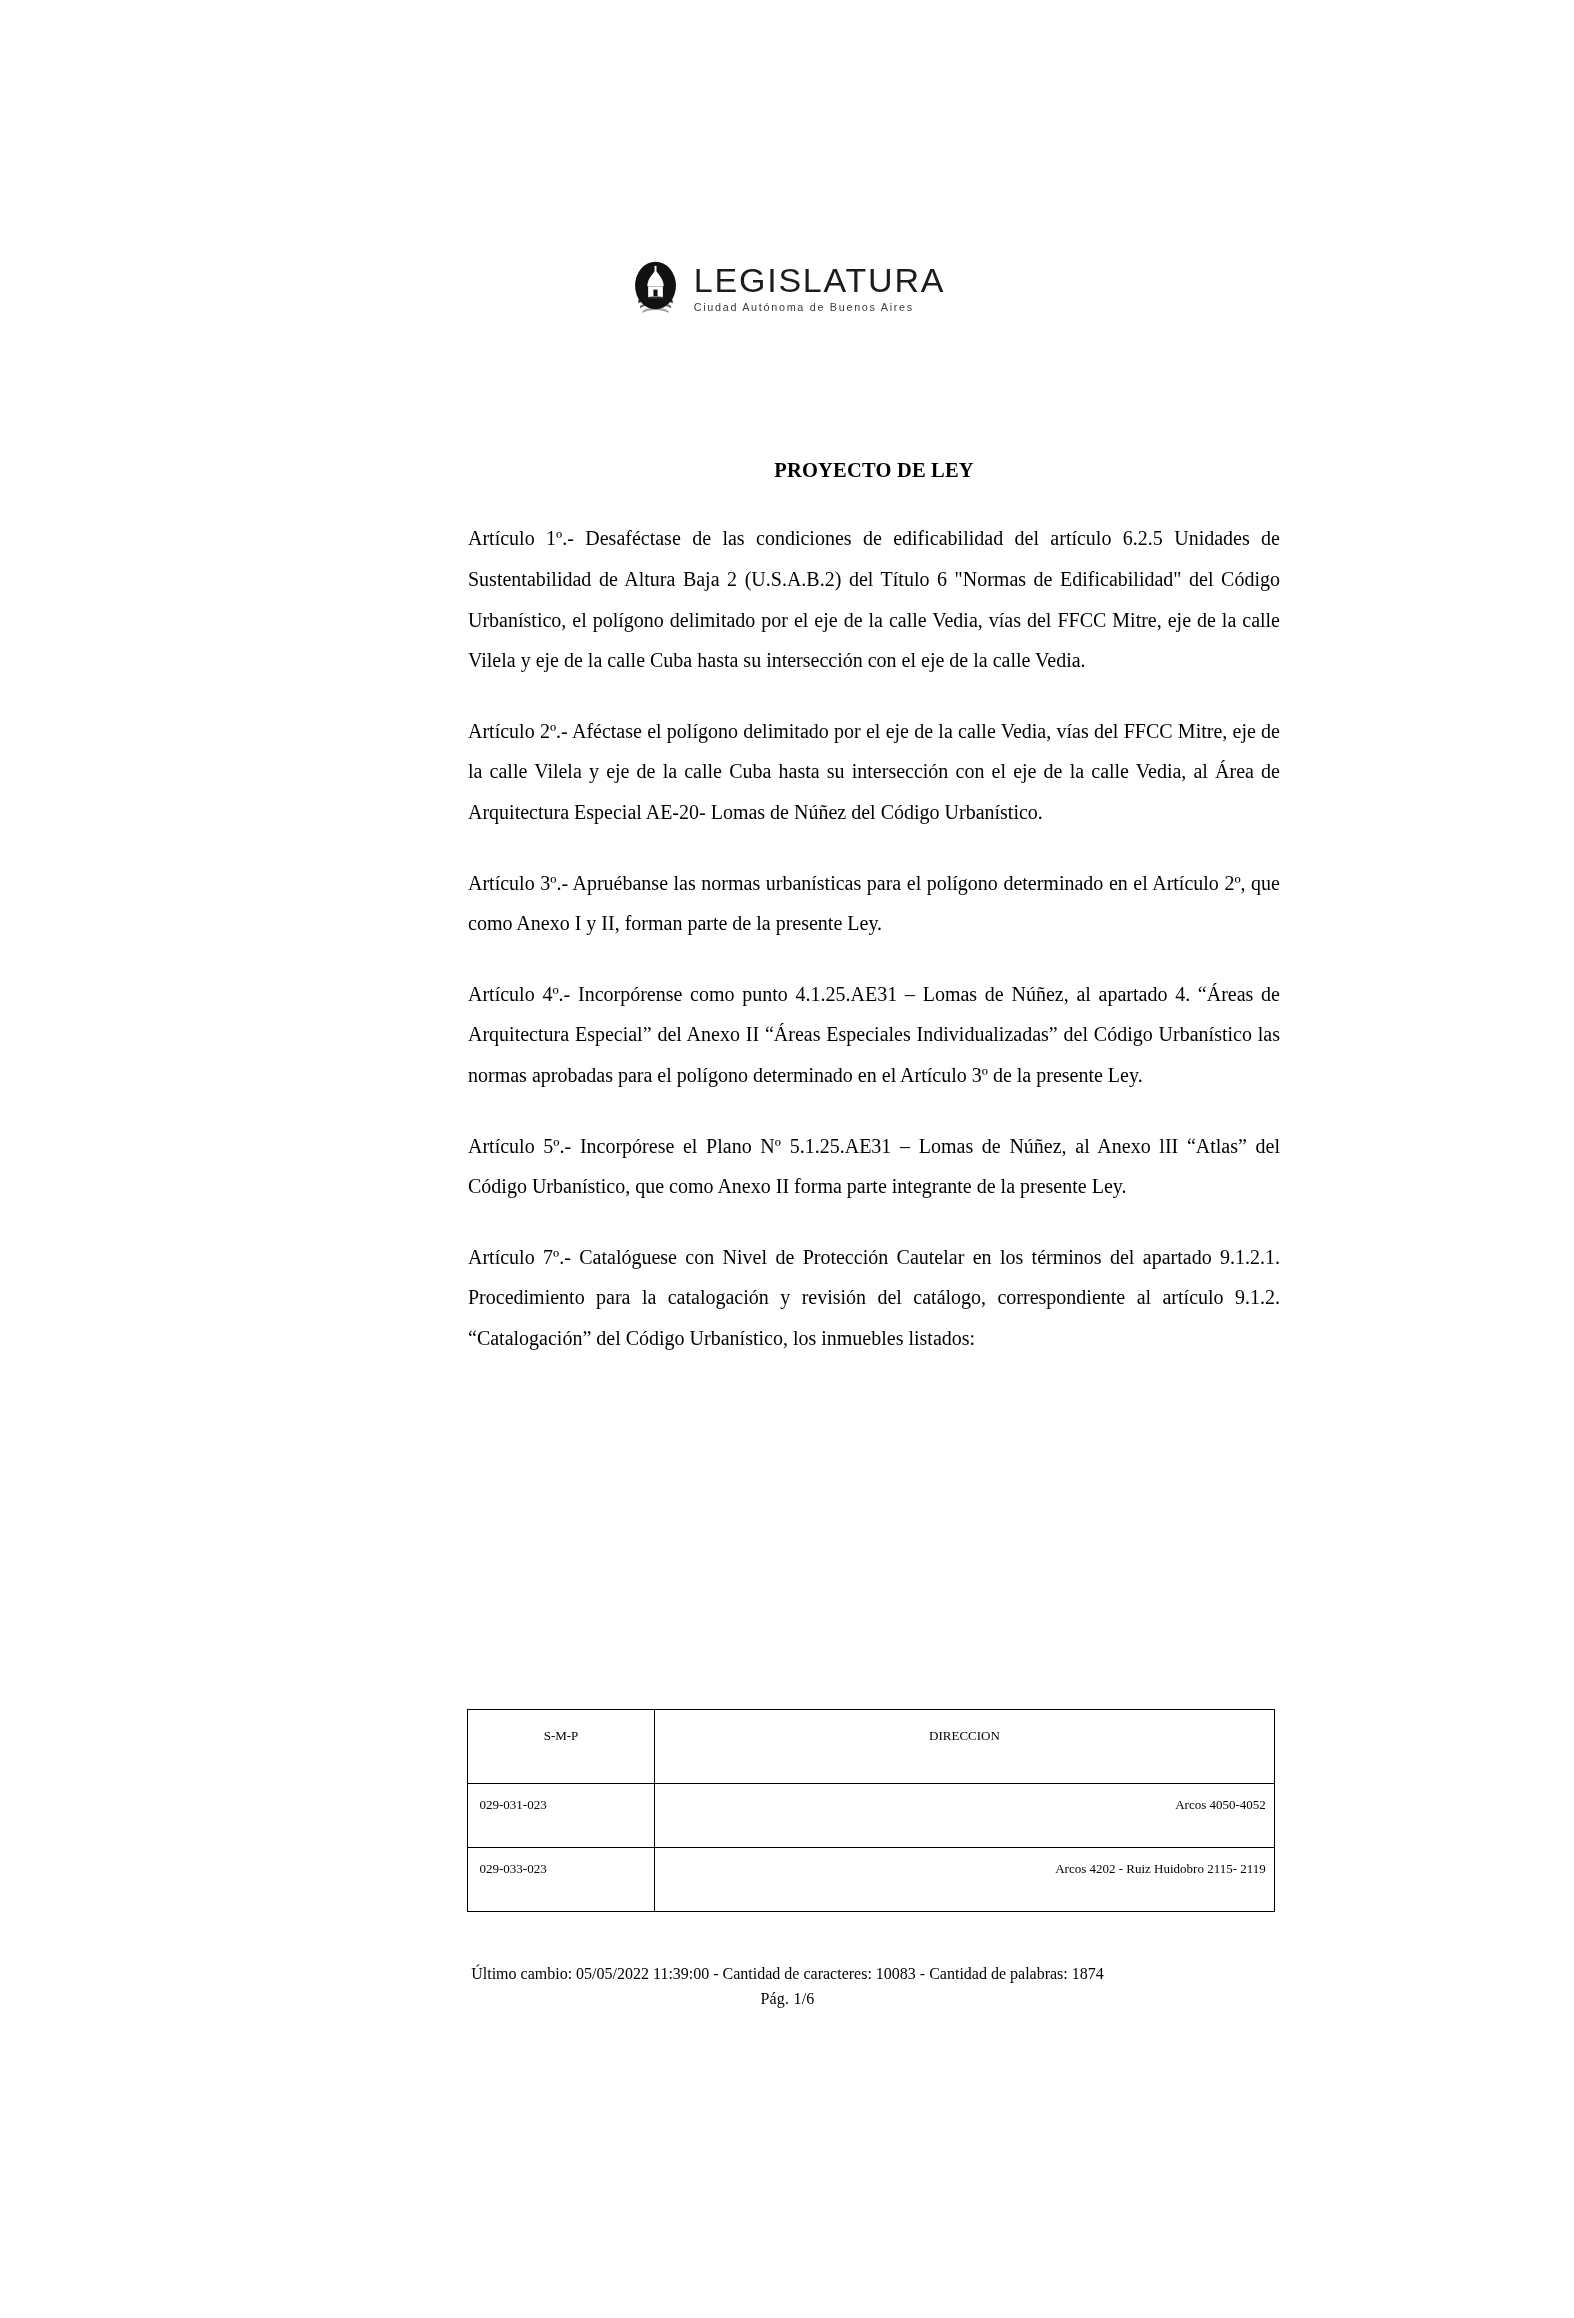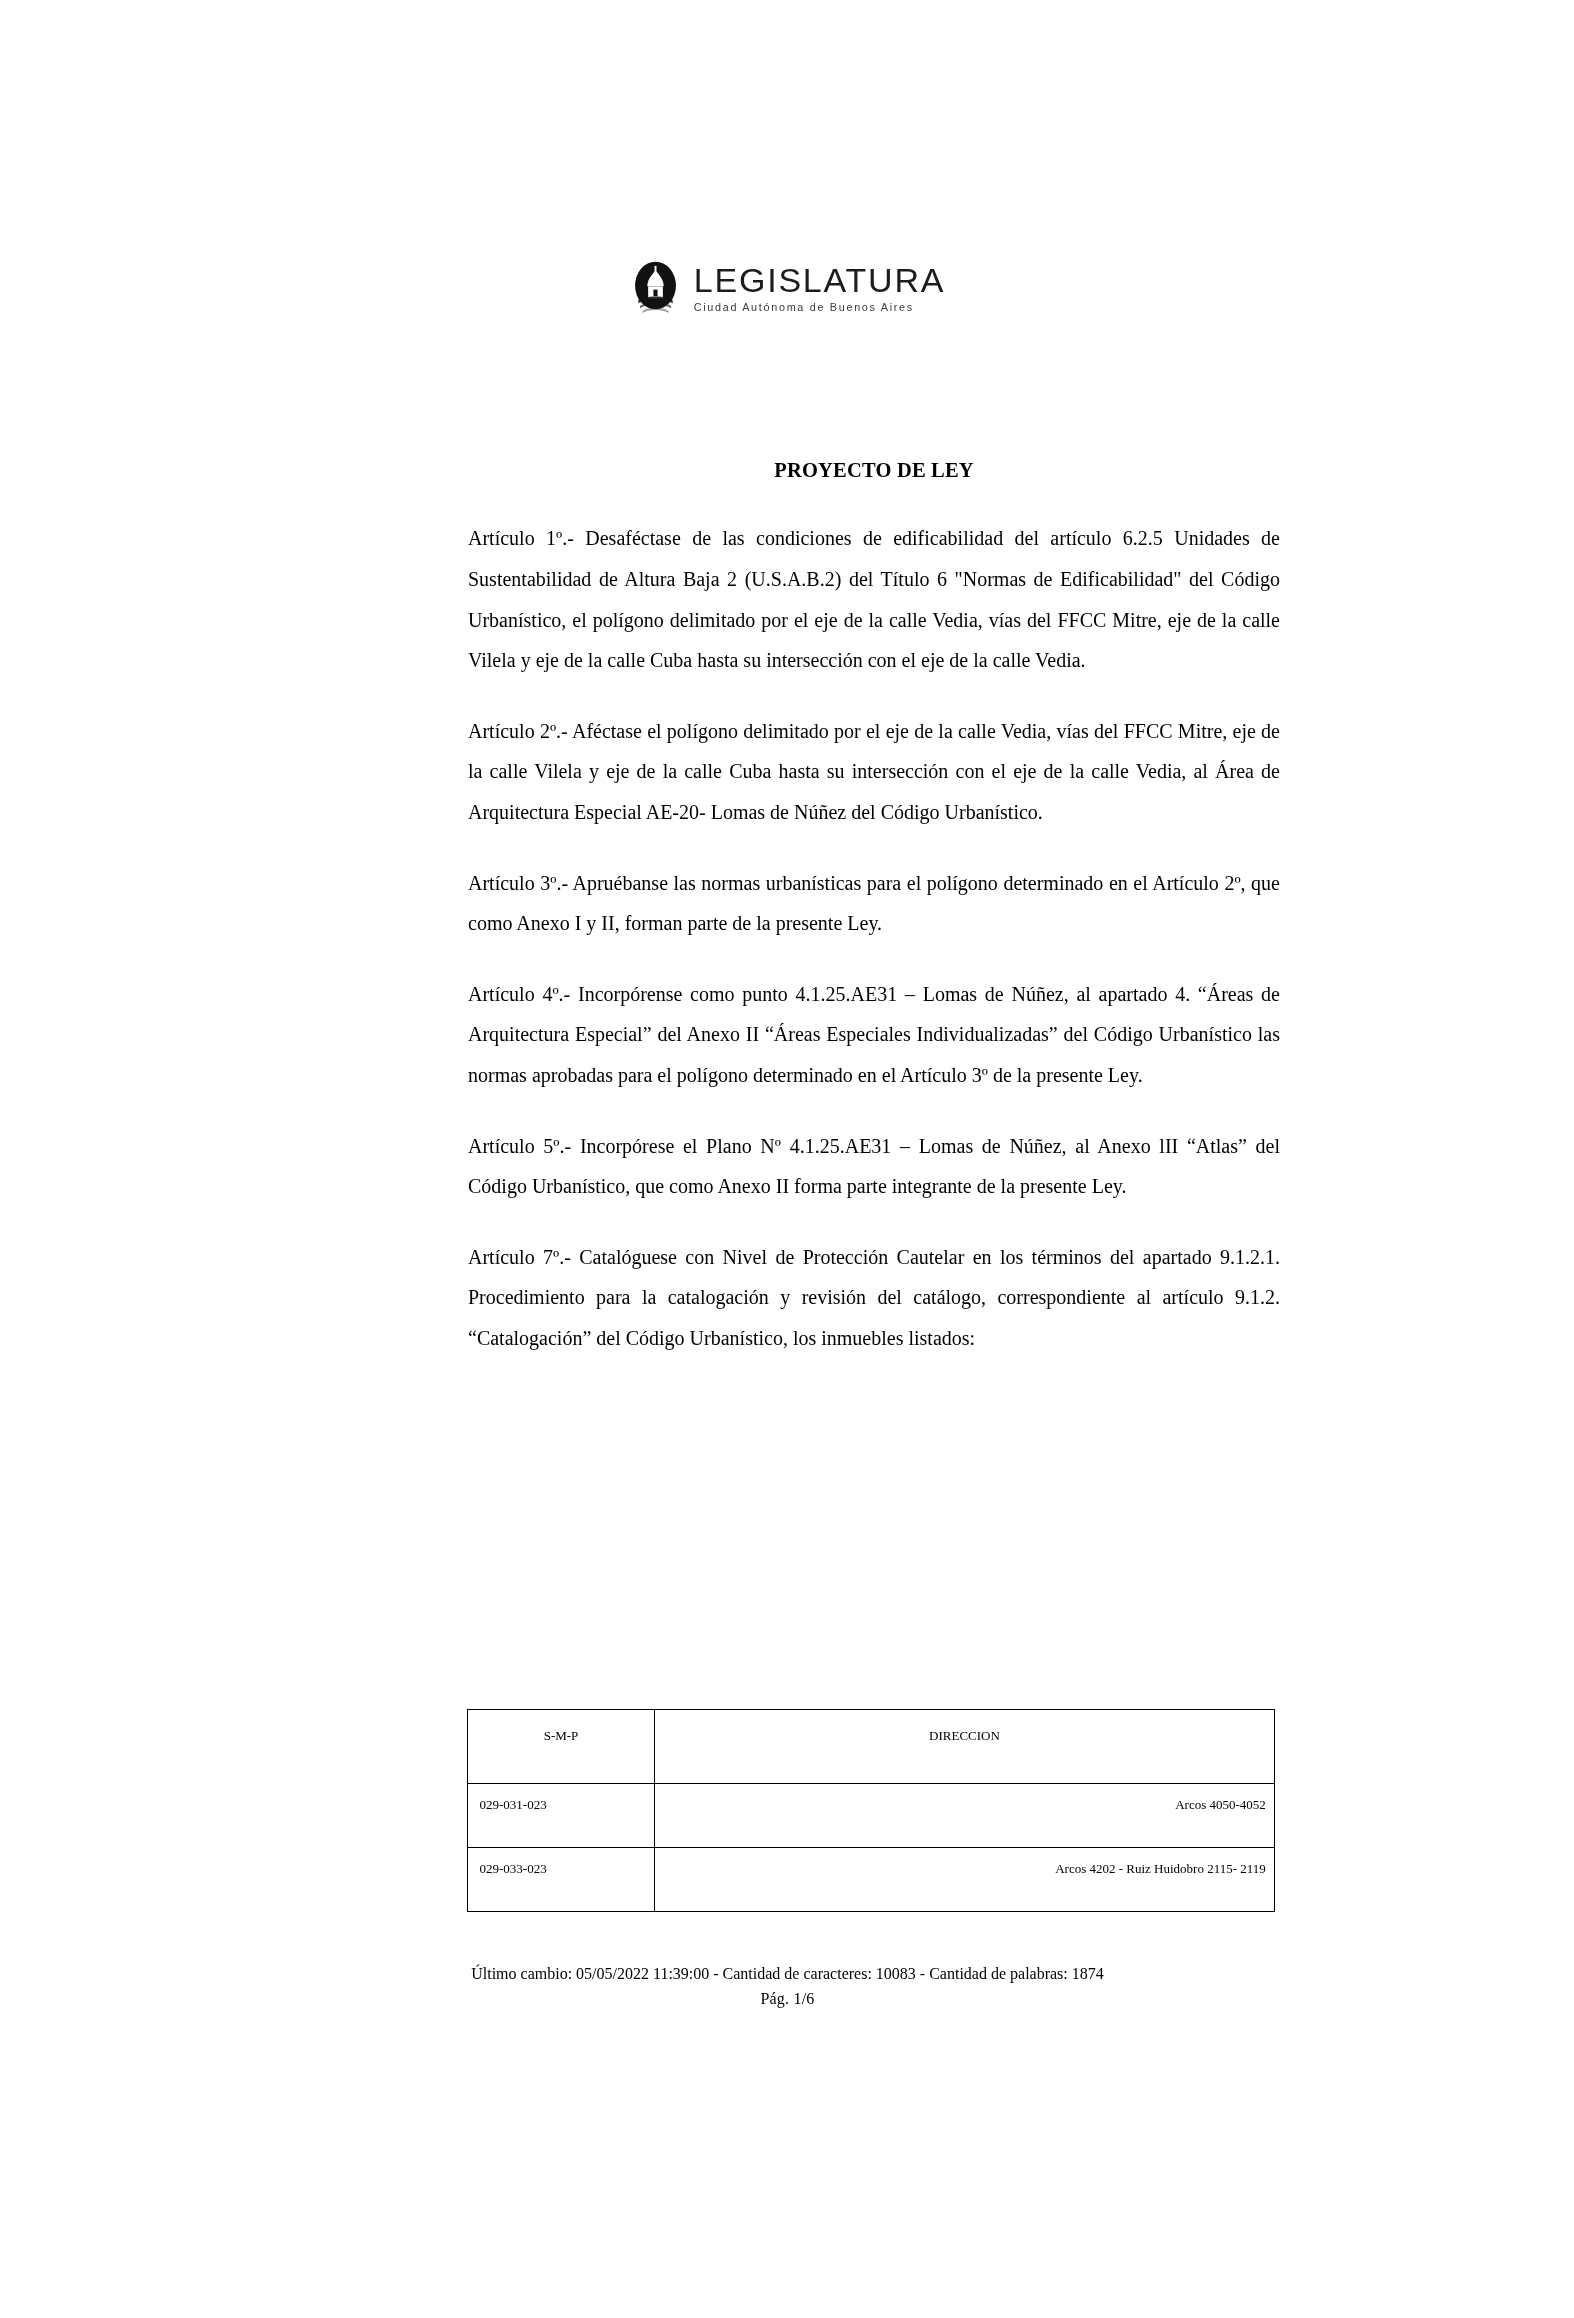--- a/index.html
+++ b/index.html
@@ -163,21 +163,21 @@
   </div>
 
   <div class="content">
 
     <h1 class="doc-title">PROYECTO DE LEY</h1>
 
     <p class="para">Artículo 1º.- Desaféctase de las condiciones de edificabilidad del artículo 6.2.5 Unidades de Sustentabilidad de Altura Baja 2 (U.S.A.B.2) del Título 6 "Normas de Edificabilidad" del Código Urbanístico, el polígono delimitado por el eje de la calle Vedia, vías del FFCC Mitre, eje de la calle Vilela y eje de la calle Cuba hasta su intersección con el eje de la calle Vedia.</p>
     <p class="para">Artículo 2º.- Aféctase el polígono delimitado por el eje de la calle Vedia, vías del FFCC Mitre, eje de la calle Vilela y eje de la calle Cuba hasta su intersección con el eje de la calle Vedia, al Área de Arquitectura Especial AE-20- Lomas de Núñez del Código Urbanístico.</p>
     <p class="para">Artículo 3º.- Apruébanse las normas urbanísticas para el polígono determinado en el Artículo 2º, que como Anexo I y II, forman parte de la presente Ley.</p>
     <p class="para">Artículo 4º.- Incorpórense como punto 4.1.25.AE31 – Lomas de Núñez, al apartado 4. “Áreas de Arquitectura Especial” del Anexo II “Áreas Especiales Individualizadas” del Código Urbanístico las normas aprobadas para el polígono determinado en el Artículo 3º de la presente Ley.</p>
-    <p class="para">Artículo 5º.- Incorpórese el Plano Nº 4.1.25.AE31 – Lomas de Núñez, al Anexo lII “Atlas” del Código Urbanístico, que como Anexo II forma parte integrante de la presente Ley.</p>
+    <p class="para">Artículo 5º.- Incorpórese el Plano Nº 5.1.25.AE31 – Lomas de Núñez, al Anexo lII “Atlas” del Código Urbanístico, que como Anexo II forma parte integrante de la presente Ley.</p>
     <p class="para">Artículo 7º.- Catalóguese con Nivel de Protección Cautelar en los términos del apartado 9.1.2.1. Procedimiento para la catalogación y revisión del catálogo, correspondiente al artículo 9.1.2. “Catalogación” del Código Urbanístico, los inmuebles listados:</p>
 
   </div>
 
   <div class="table-wrap">
     <table class="listado">
       <colgroup>
         <col class="c1">
         <col class="c2">
       </colgroup>

